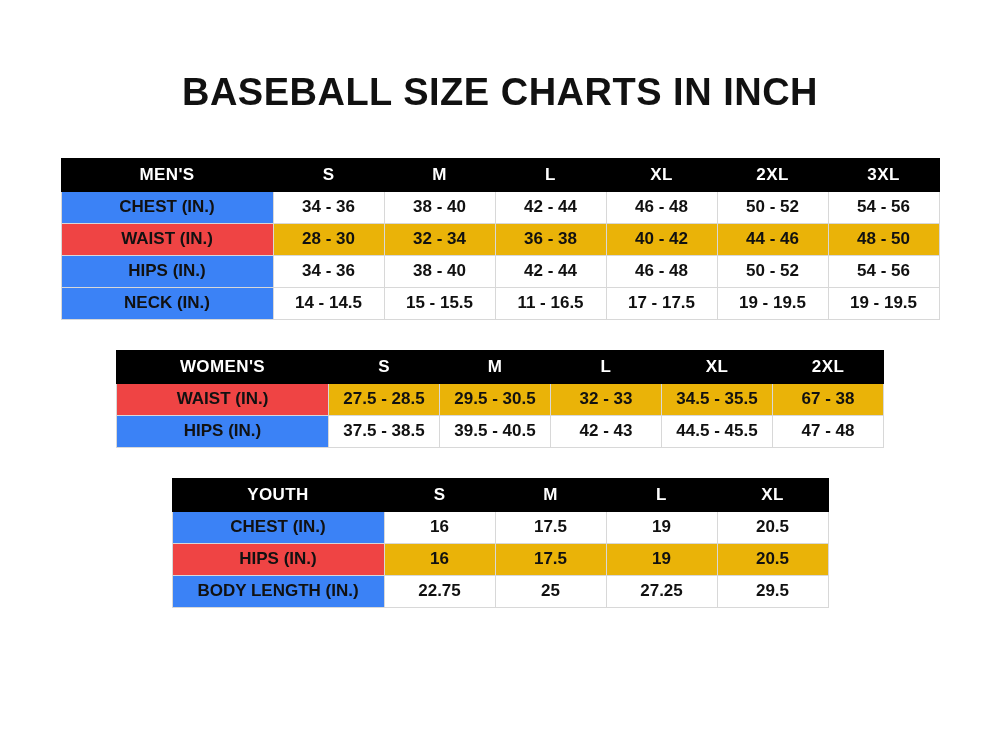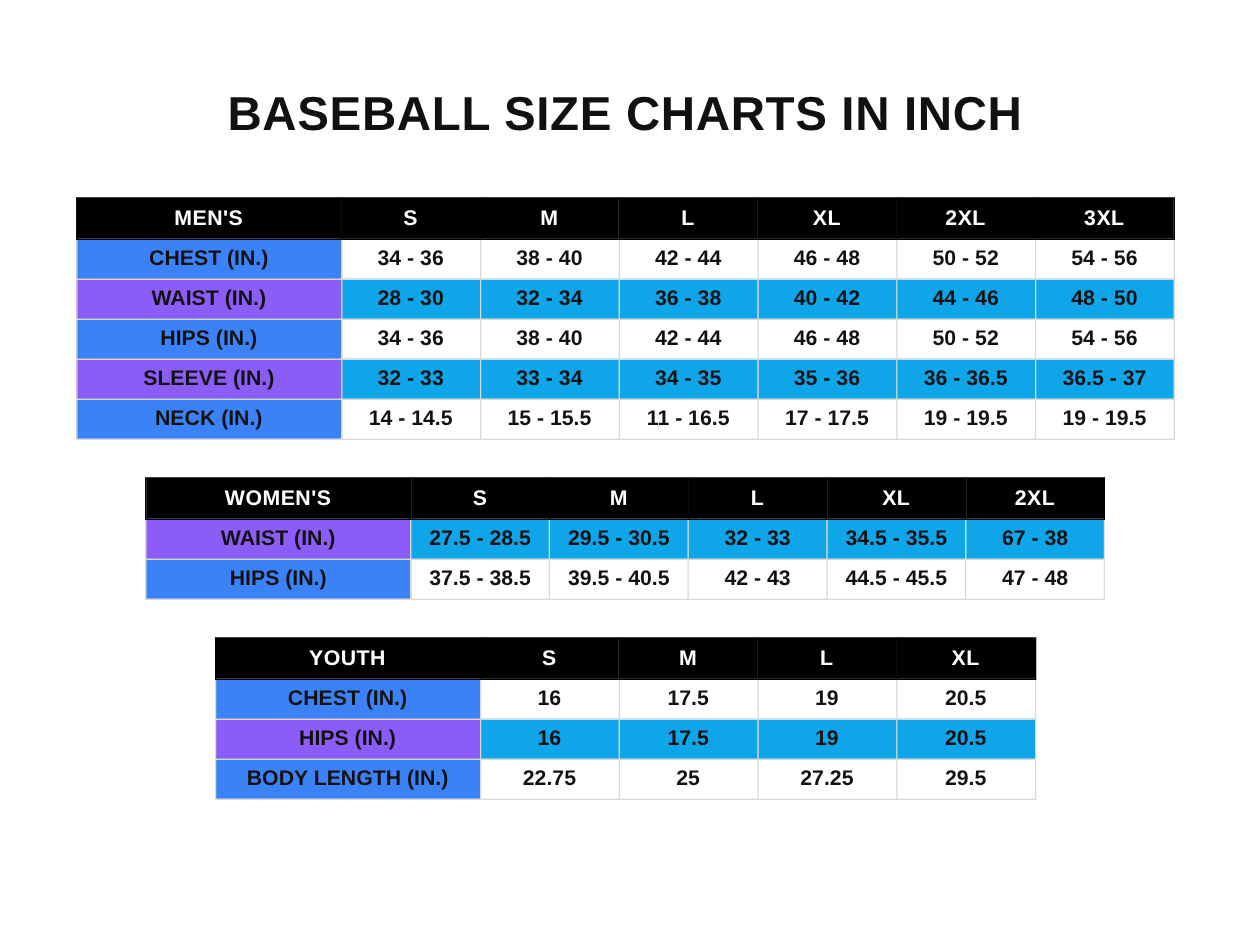--- a/index.html
+++ b/index.html
@@ -51,28 +51,28 @@
   }
   table.size-chart thead th {
     background: #000000;
     color: #ffffff;
     border: 1px solid #000000;
     font-size: 17px;
     height: 32px;
     letter-spacing: 0.4px;
   }
   table.size-chart tbody tr.alt td {
-    background: #0ea5e9;
+    background: #eab308;
   }
   table.size-chart tbody td.rowlabel {
     background: #3b82f6;
     font-size: 17px;
   }
   table.size-chart tbody tr.alt td.rowlabel {
-    background: #8b5cf6;
+    background: #ef4444;
   }
   .gap-1 { height: 30px; }
   .gap-2 { height: 30px; }
 
   
   #mens-table col.c0 { width: 212px; }
   #mens-table col.cx { width: 111px; }
 
   #womens-table col.c0 { width: 212px; }
   #womens-table col.cx { width: 111px; }
@@ -130,29 +130,20 @@
           <td>48 - 50</td>
         </tr>
         <tr>
           <td class="rowlabel">HIPS (IN.)</td>
           <td>34 - 36</td>
           <td>38 - 40</td>
           <td>42 - 44</td>
           <td>46 - 48</td>
           <td>50 - 52</td>
           <td>54 - 56</td>
-        </tr>
-        <tr class="alt">
-          <td class="rowlabel">SLEEVE (IN.)</td>
-          <td>32 - 33</td>
-          <td>33 - 34</td>
-          <td>34 - 35</td>
-          <td>35 - 36</td>
-          <td>36 - 36.5</td>
-          <td>36.5 - 37</td>
         </tr>
         <tr>
           <td class="rowlabel">NECK (IN.)</td>
           <td>14 - 14.5</td>
           <td>15 - 15.5</td>
           <td>11 - 16.5</td>
           <td>17 - 17.5</td>
           <td>19 - 19.5</td>
           <td>19 - 19.5</td>
         </tr>

